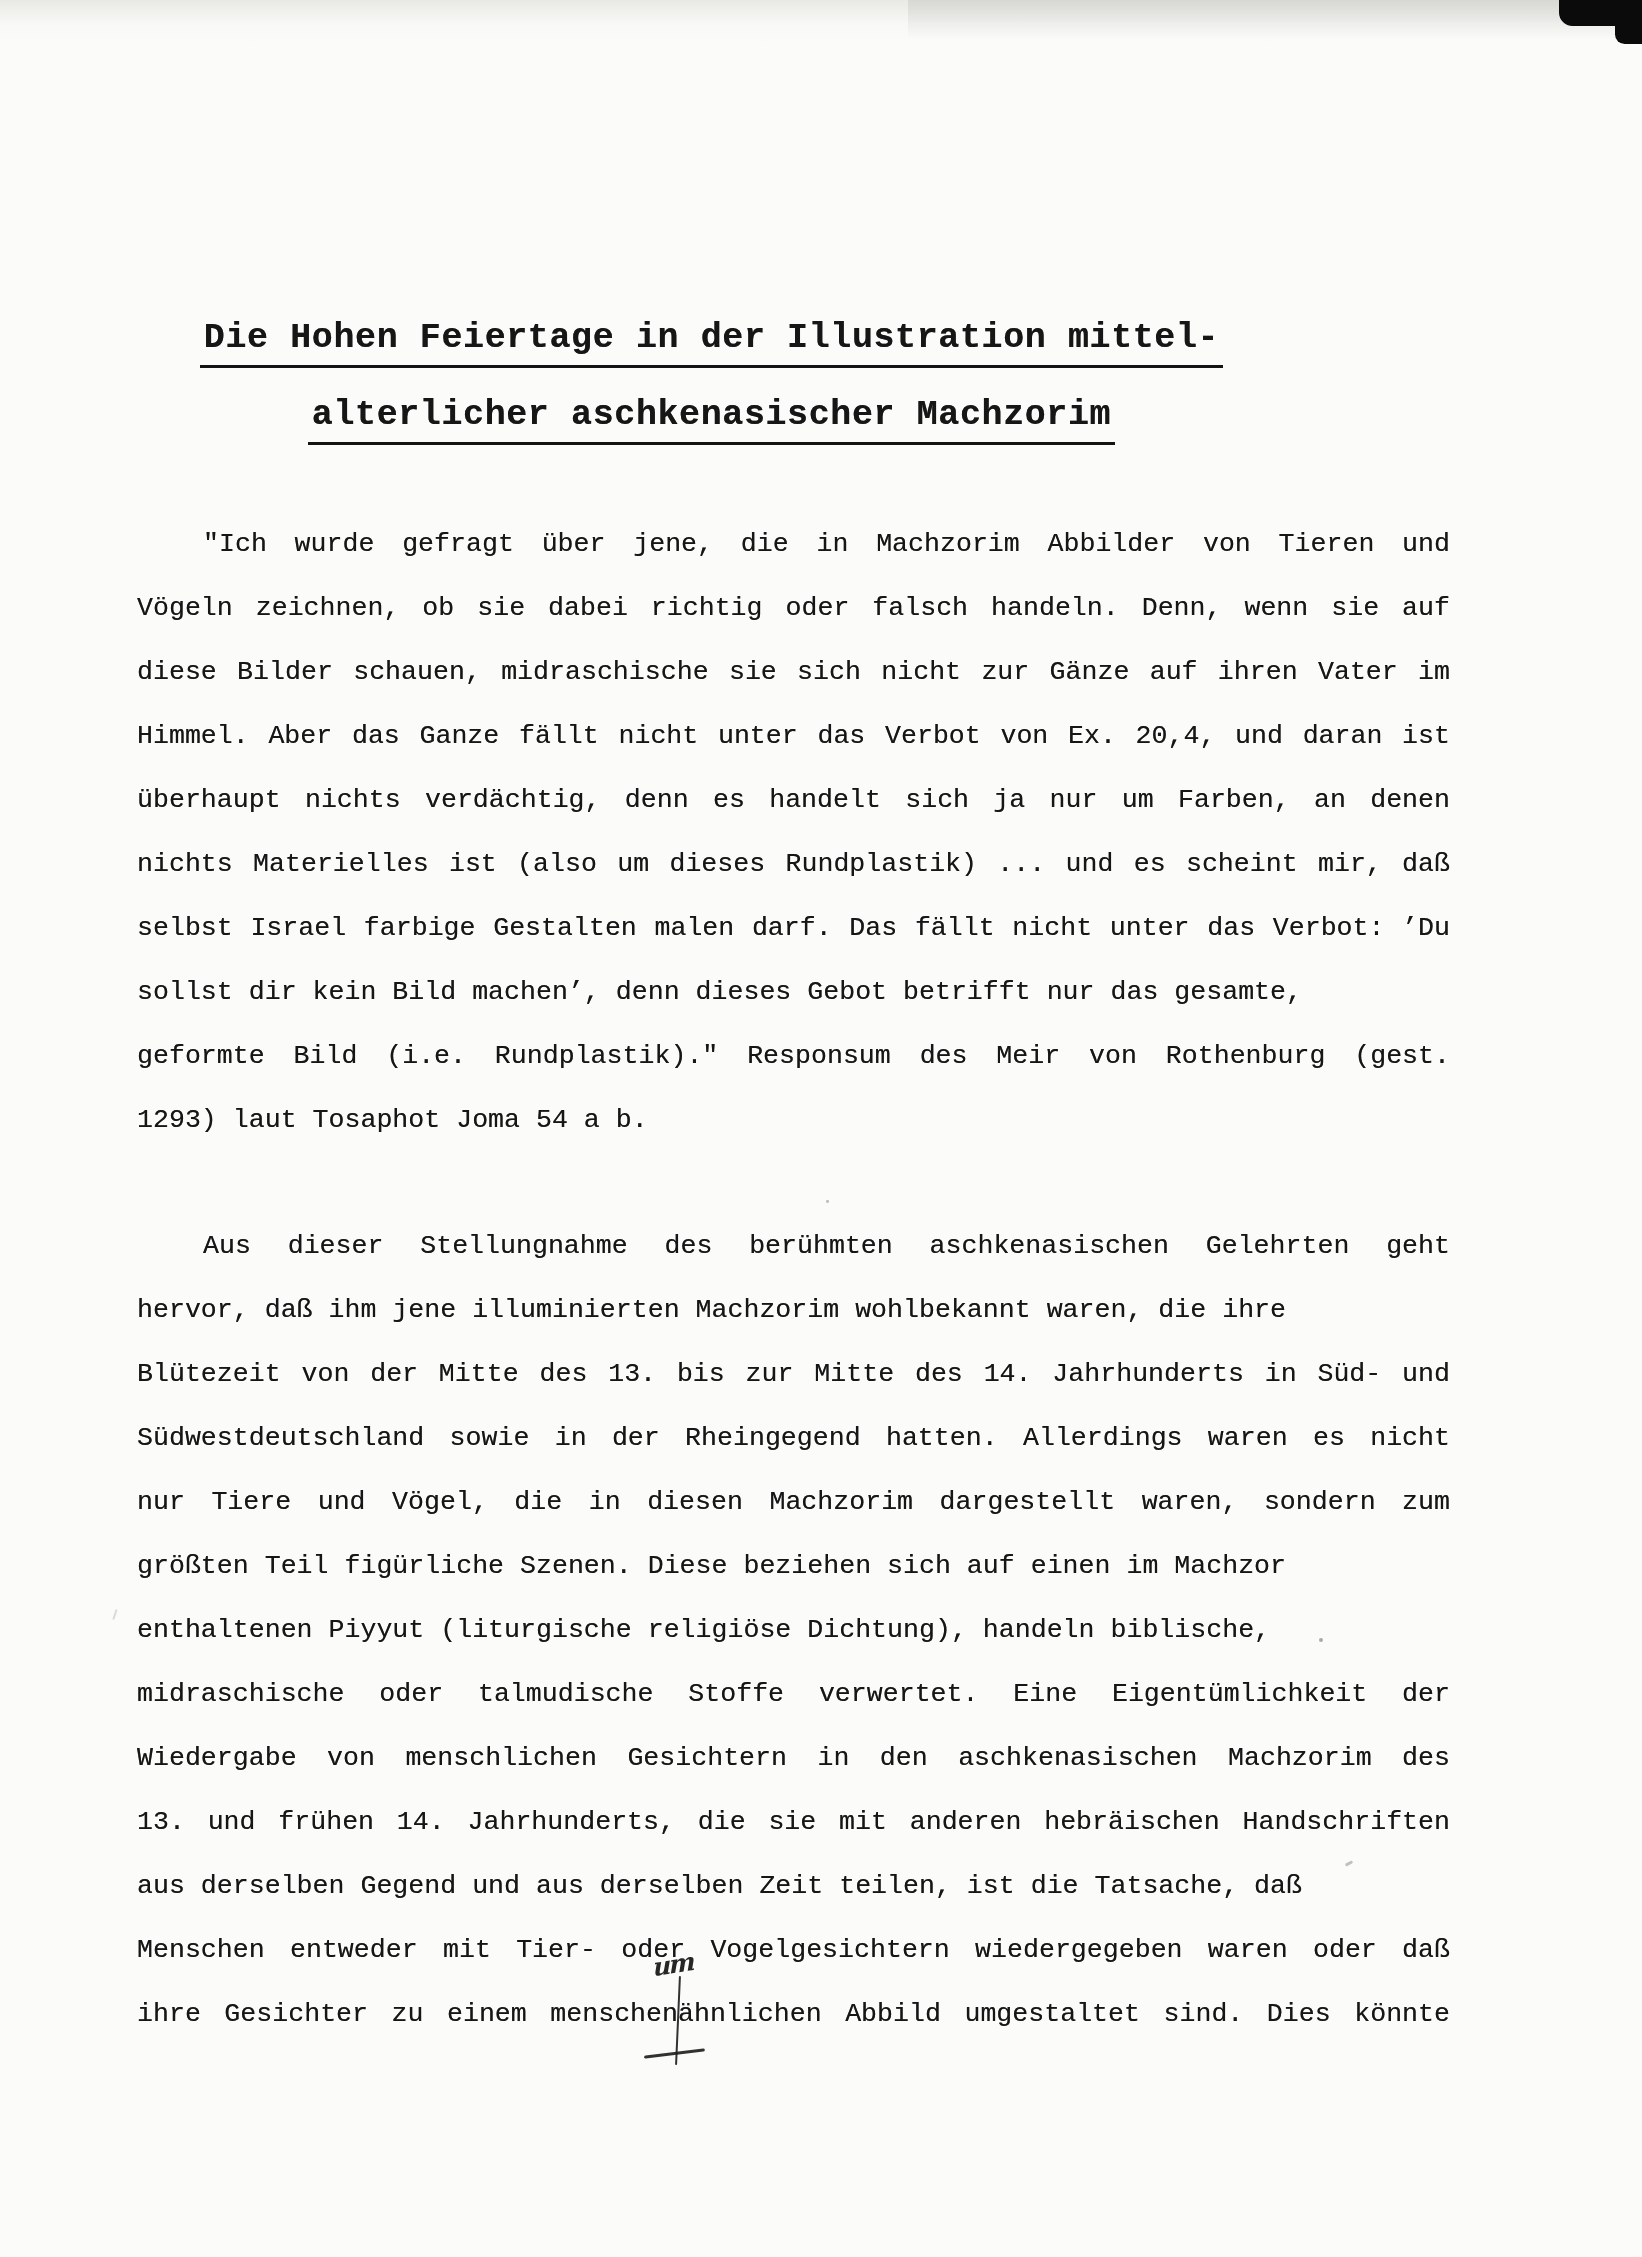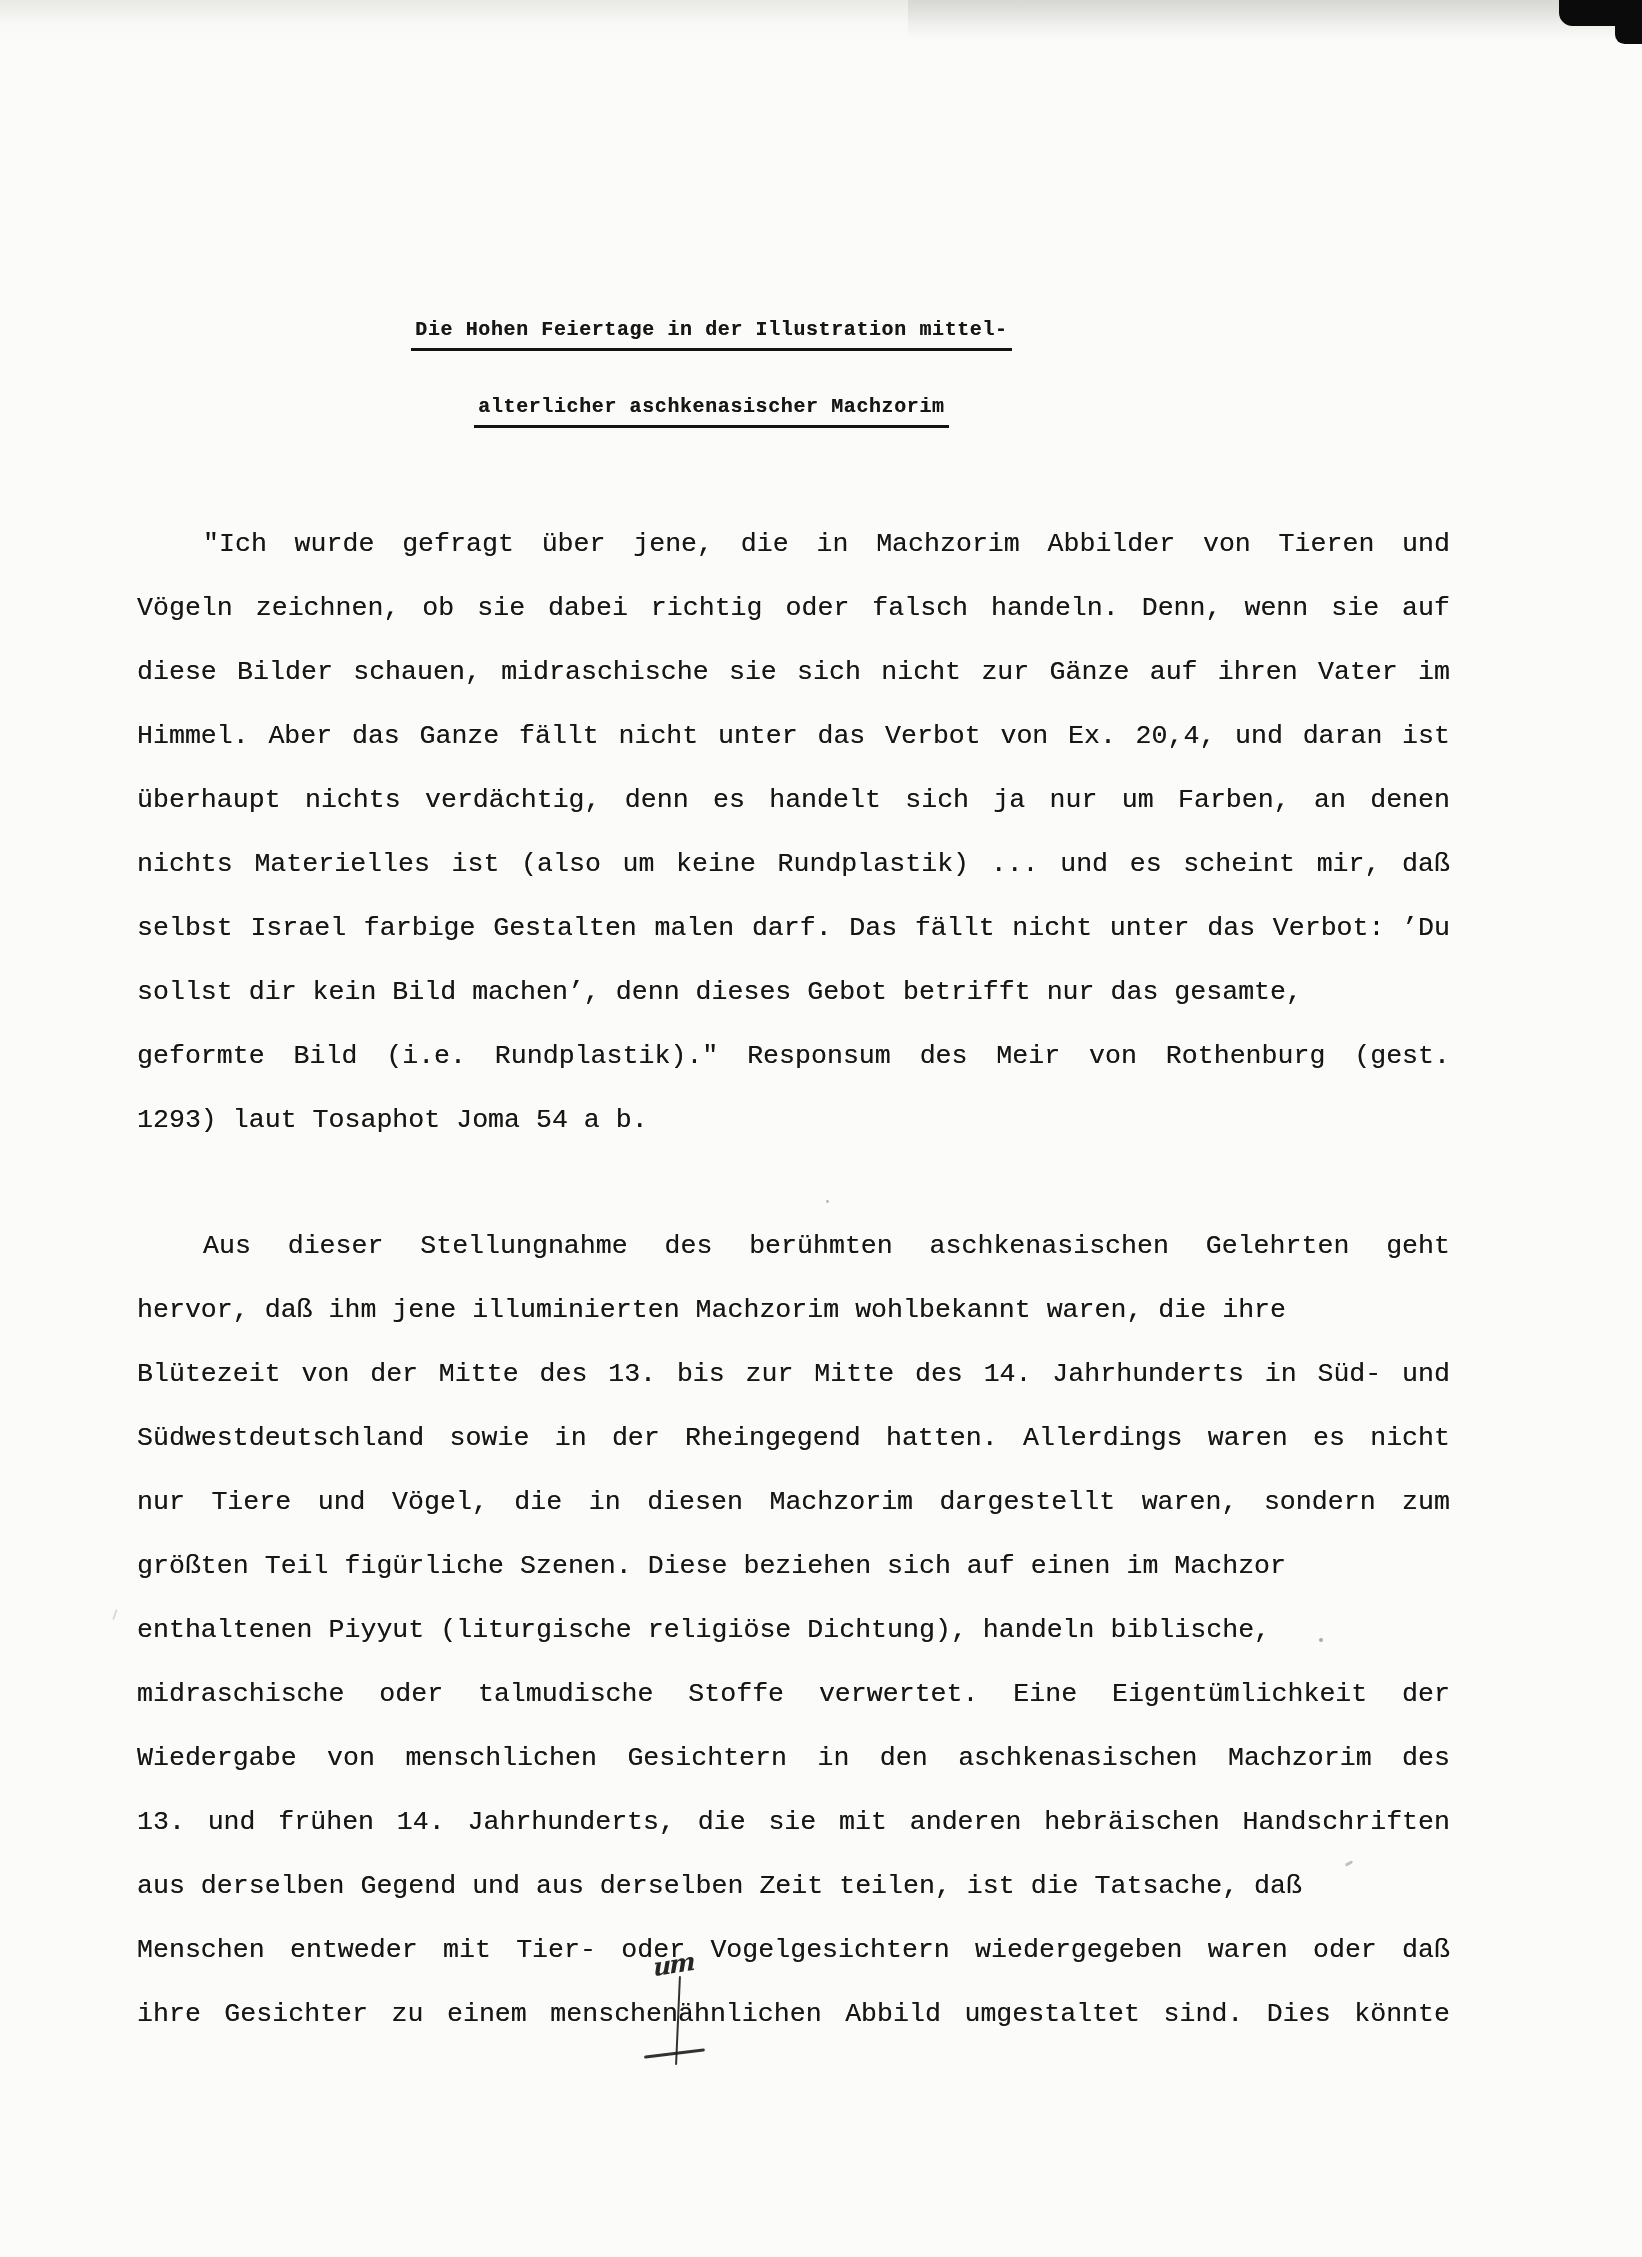--- a/index.html
+++ b/index.html
@@ -30,21 +30,21 @@
   }
   .speck{position:absolute;background:#8f8f8c;border-radius:50%;}
   .speck.s1{left:1319px;top:1638px;width:3.9px;height:3.9px;opacity:.75;}
   .speck.s2{left:1345px;top:1862px;width:7.7px;height:2.9px;opacity:.55;transform:rotate(-28deg);border-radius:1.9px;}
   .speck.s3{left:826px;top:1200px;width:2.9px;height:2.9px;opacity:.6;}
   .speck.s4{left:114px;top:1609px;width:1.9px;height:10.6px;opacity:.3;transform:rotate(18deg);border-radius:1px;}
 
   
   .title-block{
     position:absolute;top:318px;left:137px;width:1149px;text-align:center;
-    font-weight:bold;font-size:20px;letter-spacing:0.6px;
+    font-weight:bold;font-size:35px;letter-spacing:0.6px;
     text-shadow:0 0 0.6px rgba(0,0,0,.6);
   }
   .title-line{height:77px;}
   .title-line > span{
     display:inline-block;border-bottom:3.4px solid #141414;padding:0 3.9px 6.8px 3.9px;
     white-space:nowrap;
   }
 
   
   .doc-body{
@@ -95,21 +95,21 @@
   </div>
 </div>
 
 <div class="doc-body">
     <div class="paragraph">
       <div class="line just indent">"Ich wurde gefragt über jene, die in Machzorim Abbilder von Tieren und</div>
       <div class="line just">Vögeln zeichnen, ob sie dabei richtig oder falsch handeln. Denn, wenn sie auf</div>
       <div class="line just">diese Bilder schauen, midraschische sie sich nicht zur Gänze auf ihren Vater im</div>
       <div class="line just">Himmel. Aber das Ganze fällt nicht unter das Verbot von Ex. 20,4, und daran ist</div>
       <div class="line just">überhaupt nichts verdächtig, denn es handelt sich ja nur um Farben, an denen</div>
-      <div class="line just">nichts Materielles ist (also um keine Rundplastik) ... und es scheint mir, daß</div>
+      <div class="line just">nichts Materielles ist (also um dieses Rundplastik) ... und es scheint mir, daß</div>
       <div class="line just">selbst Israel farbige Gestalten malen darf. Das fällt nicht unter das Verbot: ’Du</div>
       <div class="line">sollst dir kein Bild machen’, denn dieses Gebot betrifft nur das gesamte,</div>
       <div class="line just">geformte Bild (i.e. Rundplastik)." Responsum des Meir von Rothenburg (gest.</div>
       <div class="line">1293) laut Tosaphot Joma 54 a b.</div>
     </div>
     <div class="paragraph">
       <div class="line just indent">Aus dieser Stellungnahme des berühmten aschkenasischen Gelehrten geht</div>
       <div class="line">hervor, daß ihm jene illuminierten Machzorim wohlbekannt waren, die ihre</div>
       <div class="line just">Blütezeit von der Mitte des 13. bis zur Mitte des 14. Jahrhunderts in Süd- und</div>
       <div class="line just">Südwestdeutschland sowie in der Rheingegend hatten. Allerdings waren es nicht</div>

